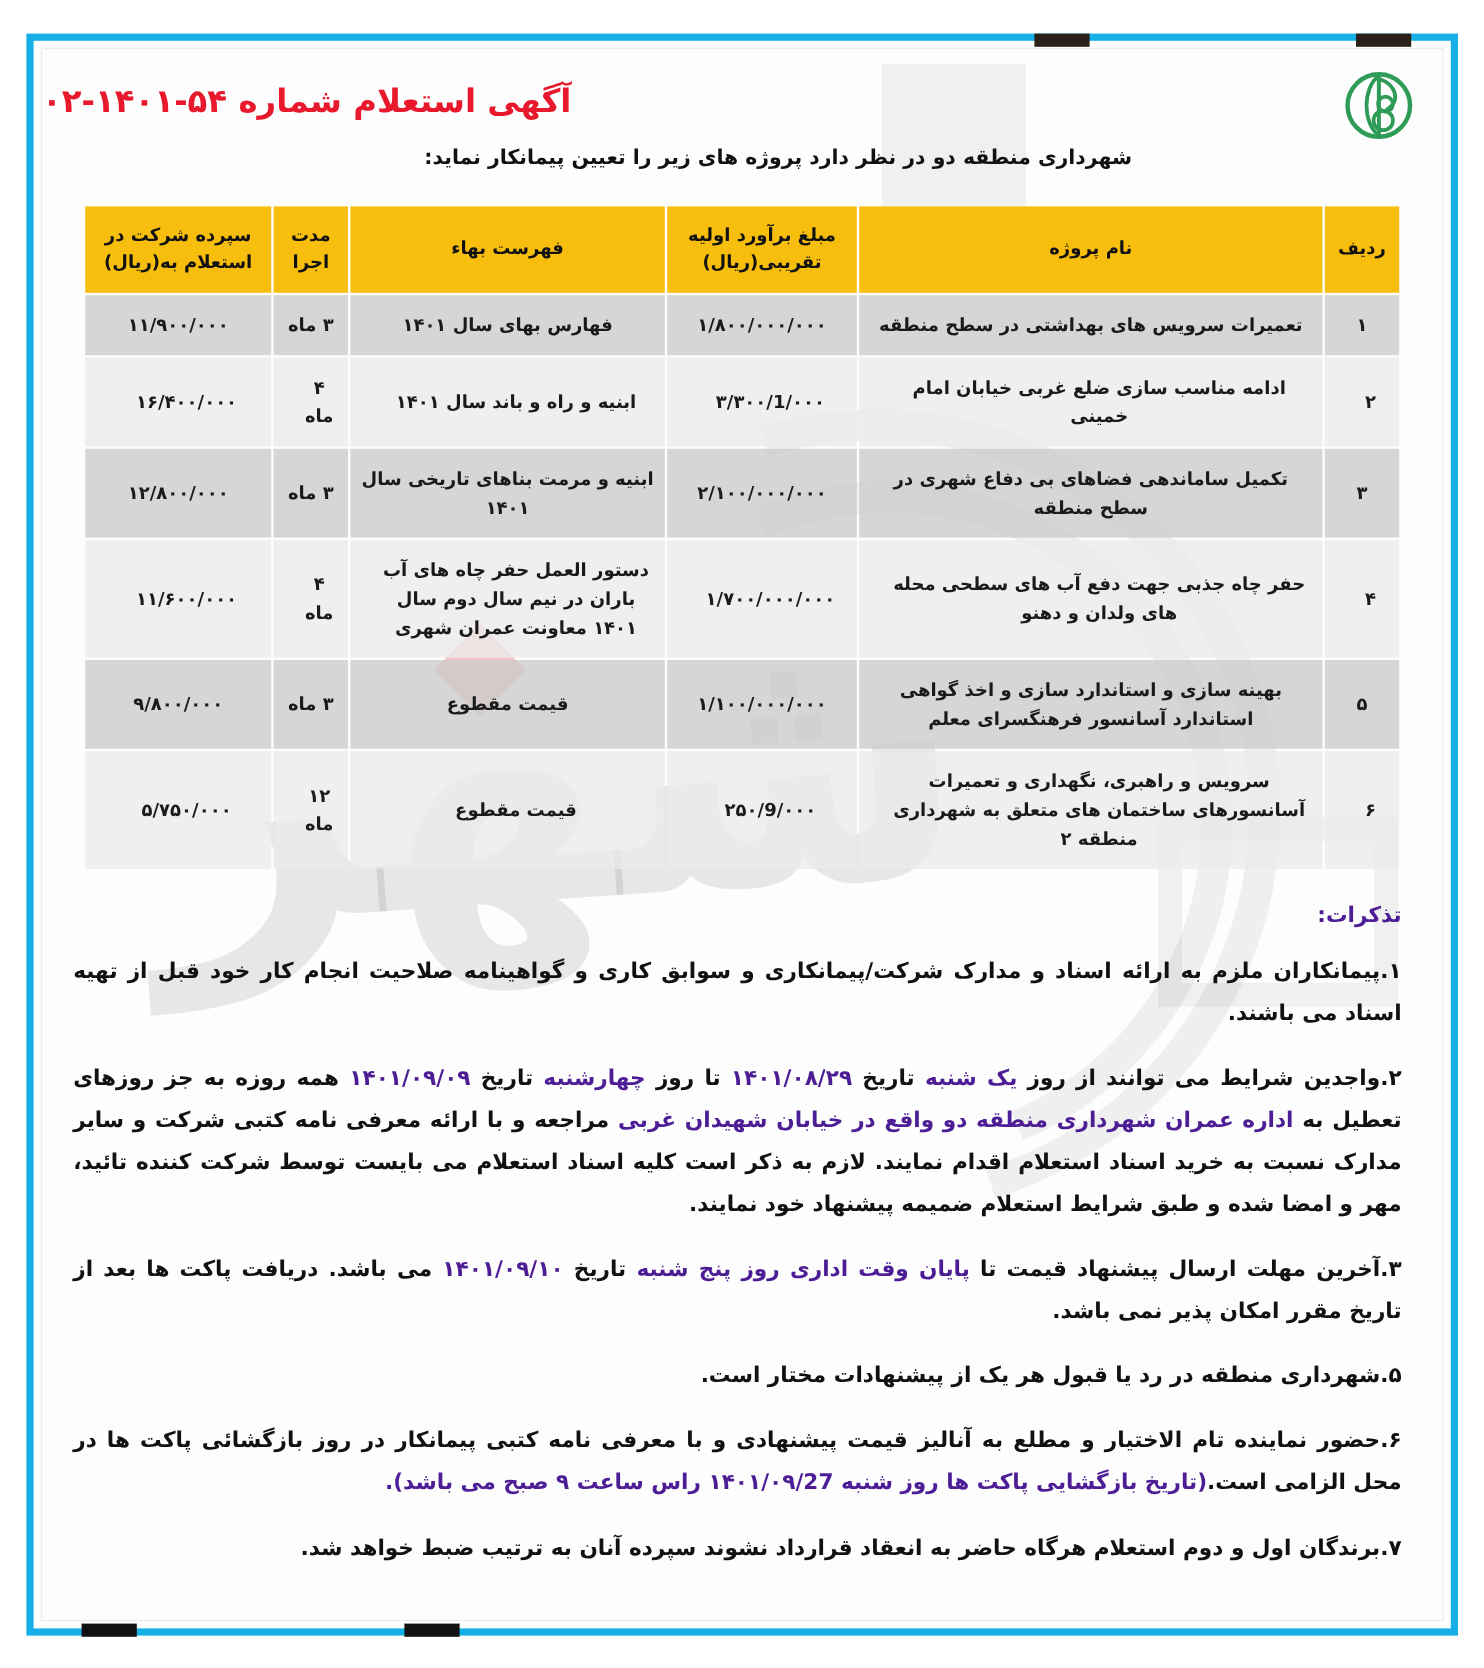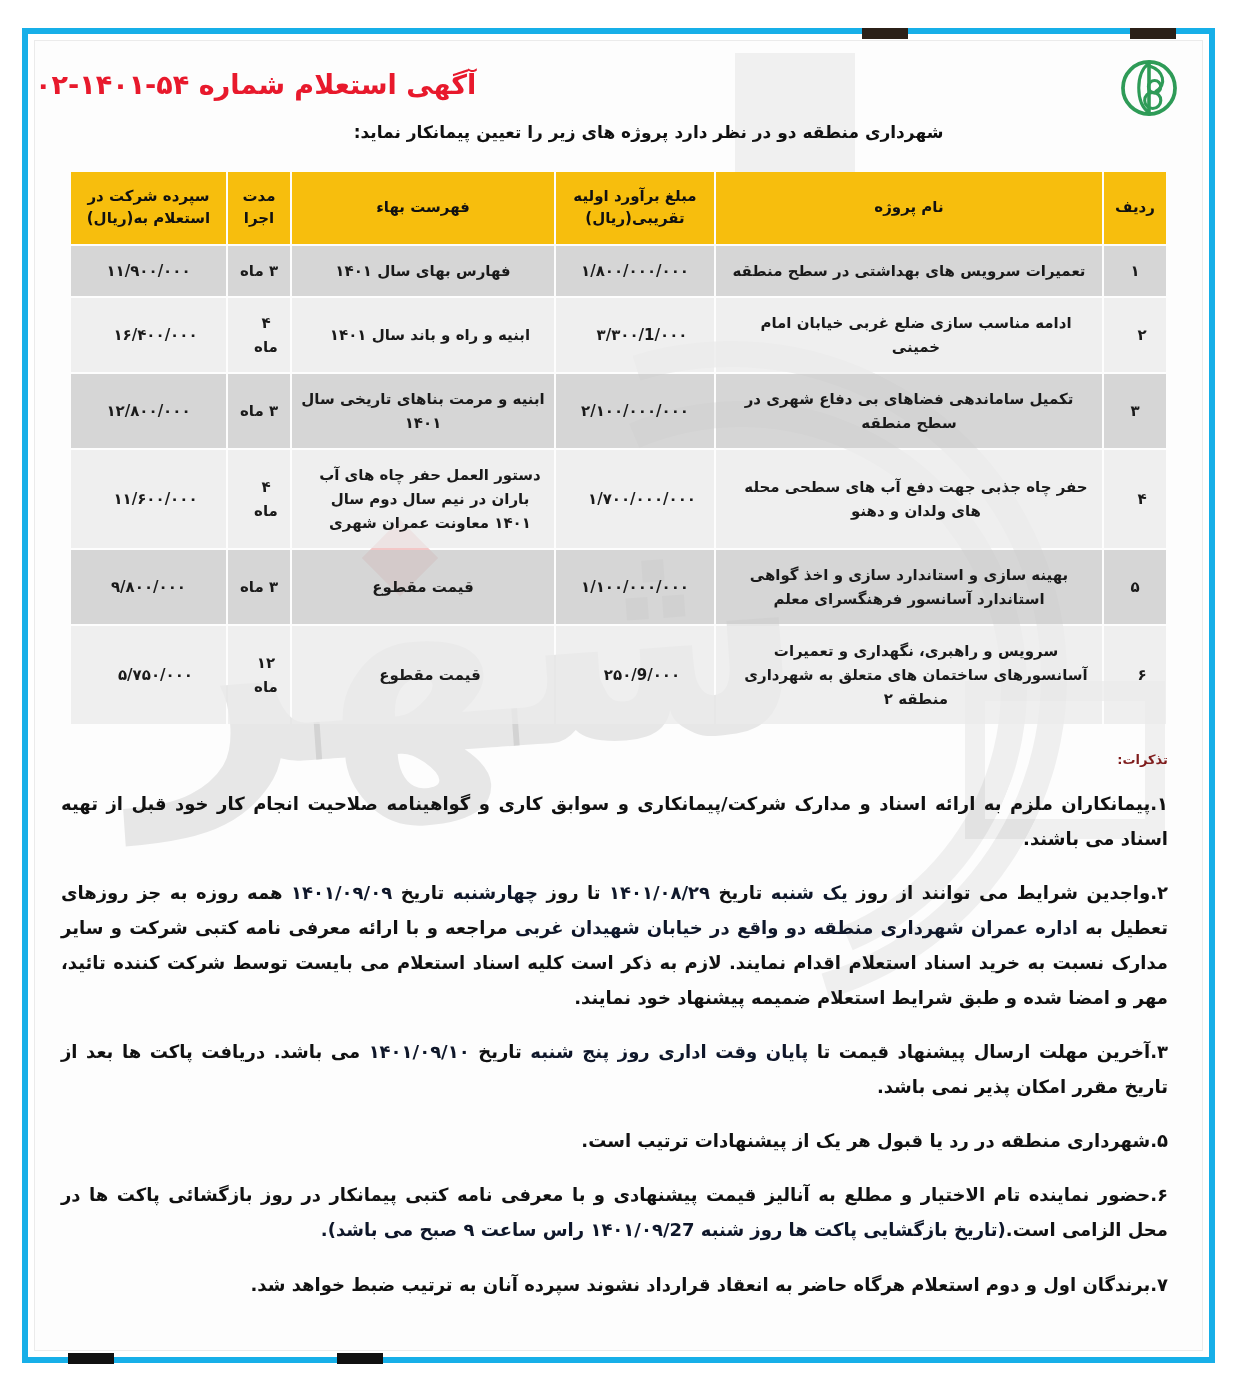--- a/index.html
+++ b/index.html
@@ -158,36 +158,36 @@
   .col-duration { width: 62px; }
   .col-deposit  { width: 155px; }
 
   
   .notes {
     margin: 26px 34px 0 26px;
     direction: rtl;
     text-align: justify;
   }
   .notes-title {
-    color: #7f1d1d;
-    font-size: 13px;
+    color: #4c1d95;
+    font-size: 18px;
     font-weight: bold;
     margin-bottom: 12px;
   }
   .note {
     font-size: 18px;
     font-weight: bold;
     color: #111111;
     line-height: 1.95;
     margin-bottom: 4px;
     text-align: justify;
     text-align-last: right;
     margin-top: 19px;
   }
-  .note .hl { color: #0f172a; }
+  .note .hl { color: #4c1d95; }
 </style>
 </head>
 <body>
 
 <div class="page-frame"></div>
 <div class="frame-tab t1"></div>
 <div class="frame-tab t2"></div>
 <div class="frame-tab b1"></div>
 <div class="frame-tab b2"></div>
 
@@ -286,21 +286,21 @@
           </tr>
         </tbody>
     </table>
 
     <div class="notes">
       <div class="notes-title">تذکرات:</div>
       <div id="notes-list">
           <p class="note"><span>۱</span><span>.پیمانکاران ملزم به ارائه اسناد و مدارک شرکت/پیمانکاری و سوابق کاری و گواهینامه صلاحیت انجام کار خود قبل از تهیه اسناد می باشند.</span></p>
           <p class="note"><span>۲</span><span>.واجدین شرایط می توانند از روز </span><span class="hl">یک شنبه</span><span> تاریخ </span><span class="hl">۱۴۰۱/۰۸/۲۹</span><span> تا روز </span><span class="hl">چهارشنبه</span><span> تاریخ </span><span class="hl">۱۴۰۱/۰۹/۰۹</span><span> همه روزه به جز روزهای تعطیل به </span><span class="hl">اداره عمران شهرداری منطقه دو واقع در خیابان شهیدان غربی</span><span> مراجعه و با ارائه معرفی نامه کتبی  شرکت و سایر مدارک نسبت به خرید اسناد استعلام اقدام نمایند. لازم به ذکر است کلیه اسناد استعلام می بایست توسط شرکت کننده تائید، مهر و امضا شده و طبق شرایط استعلام ضمیمه پیشنهاد خود نمایند.</span></p>
           <p class="note"><span>۳</span><span>.آخرین مهلت ارسال پیشنهاد قیمت تا </span><span class="hl">پایان وقت اداری روز پنج شنبه</span><span> تاریخ </span><span class="hl">۱۴۰۱/۰۹/۱۰</span><span> می باشد. دریافت پاکت ها بعد از تاریخ مقرر امکان پذیر نمی باشد.</span></p>
-          <p class="note"><span>۵</span><span>.شهرداری منطقه در رد یا قبول هر یک از پیشنهادات ترتیب است.</span></p>
+          <p class="note"><span>۵</span><span>.شهرداری منطقه در رد یا قبول هر یک از پیشنهادات مختار است.</span></p>
           <p class="note"><span>۶</span><span>.حضور نماینده تام الاختیار و مطلع به آنالیز قیمت پیشنهادی و با معرفی نامه کتبی پیمانکار در روز بازگشائی پاکت ها در محل الزامی است.</span><span class="hl">(تاریخ بازگشایی پاکت ها روز شنبه ۱۴۰۱/۰۹/27 راس ساعت ۹ صبح می باشد).</span></p>
           <p class="note"><span>۷</span><span>.برندگان اول و دوم استعلام هرگاه حاضر به انعقاد قرارداد نشوند سپرده آنان به ترتیب ضبط خواهد شد.</span></p>
         </div>
 
     </div>
 
   </div>
 </div>
 
 </body></html>

